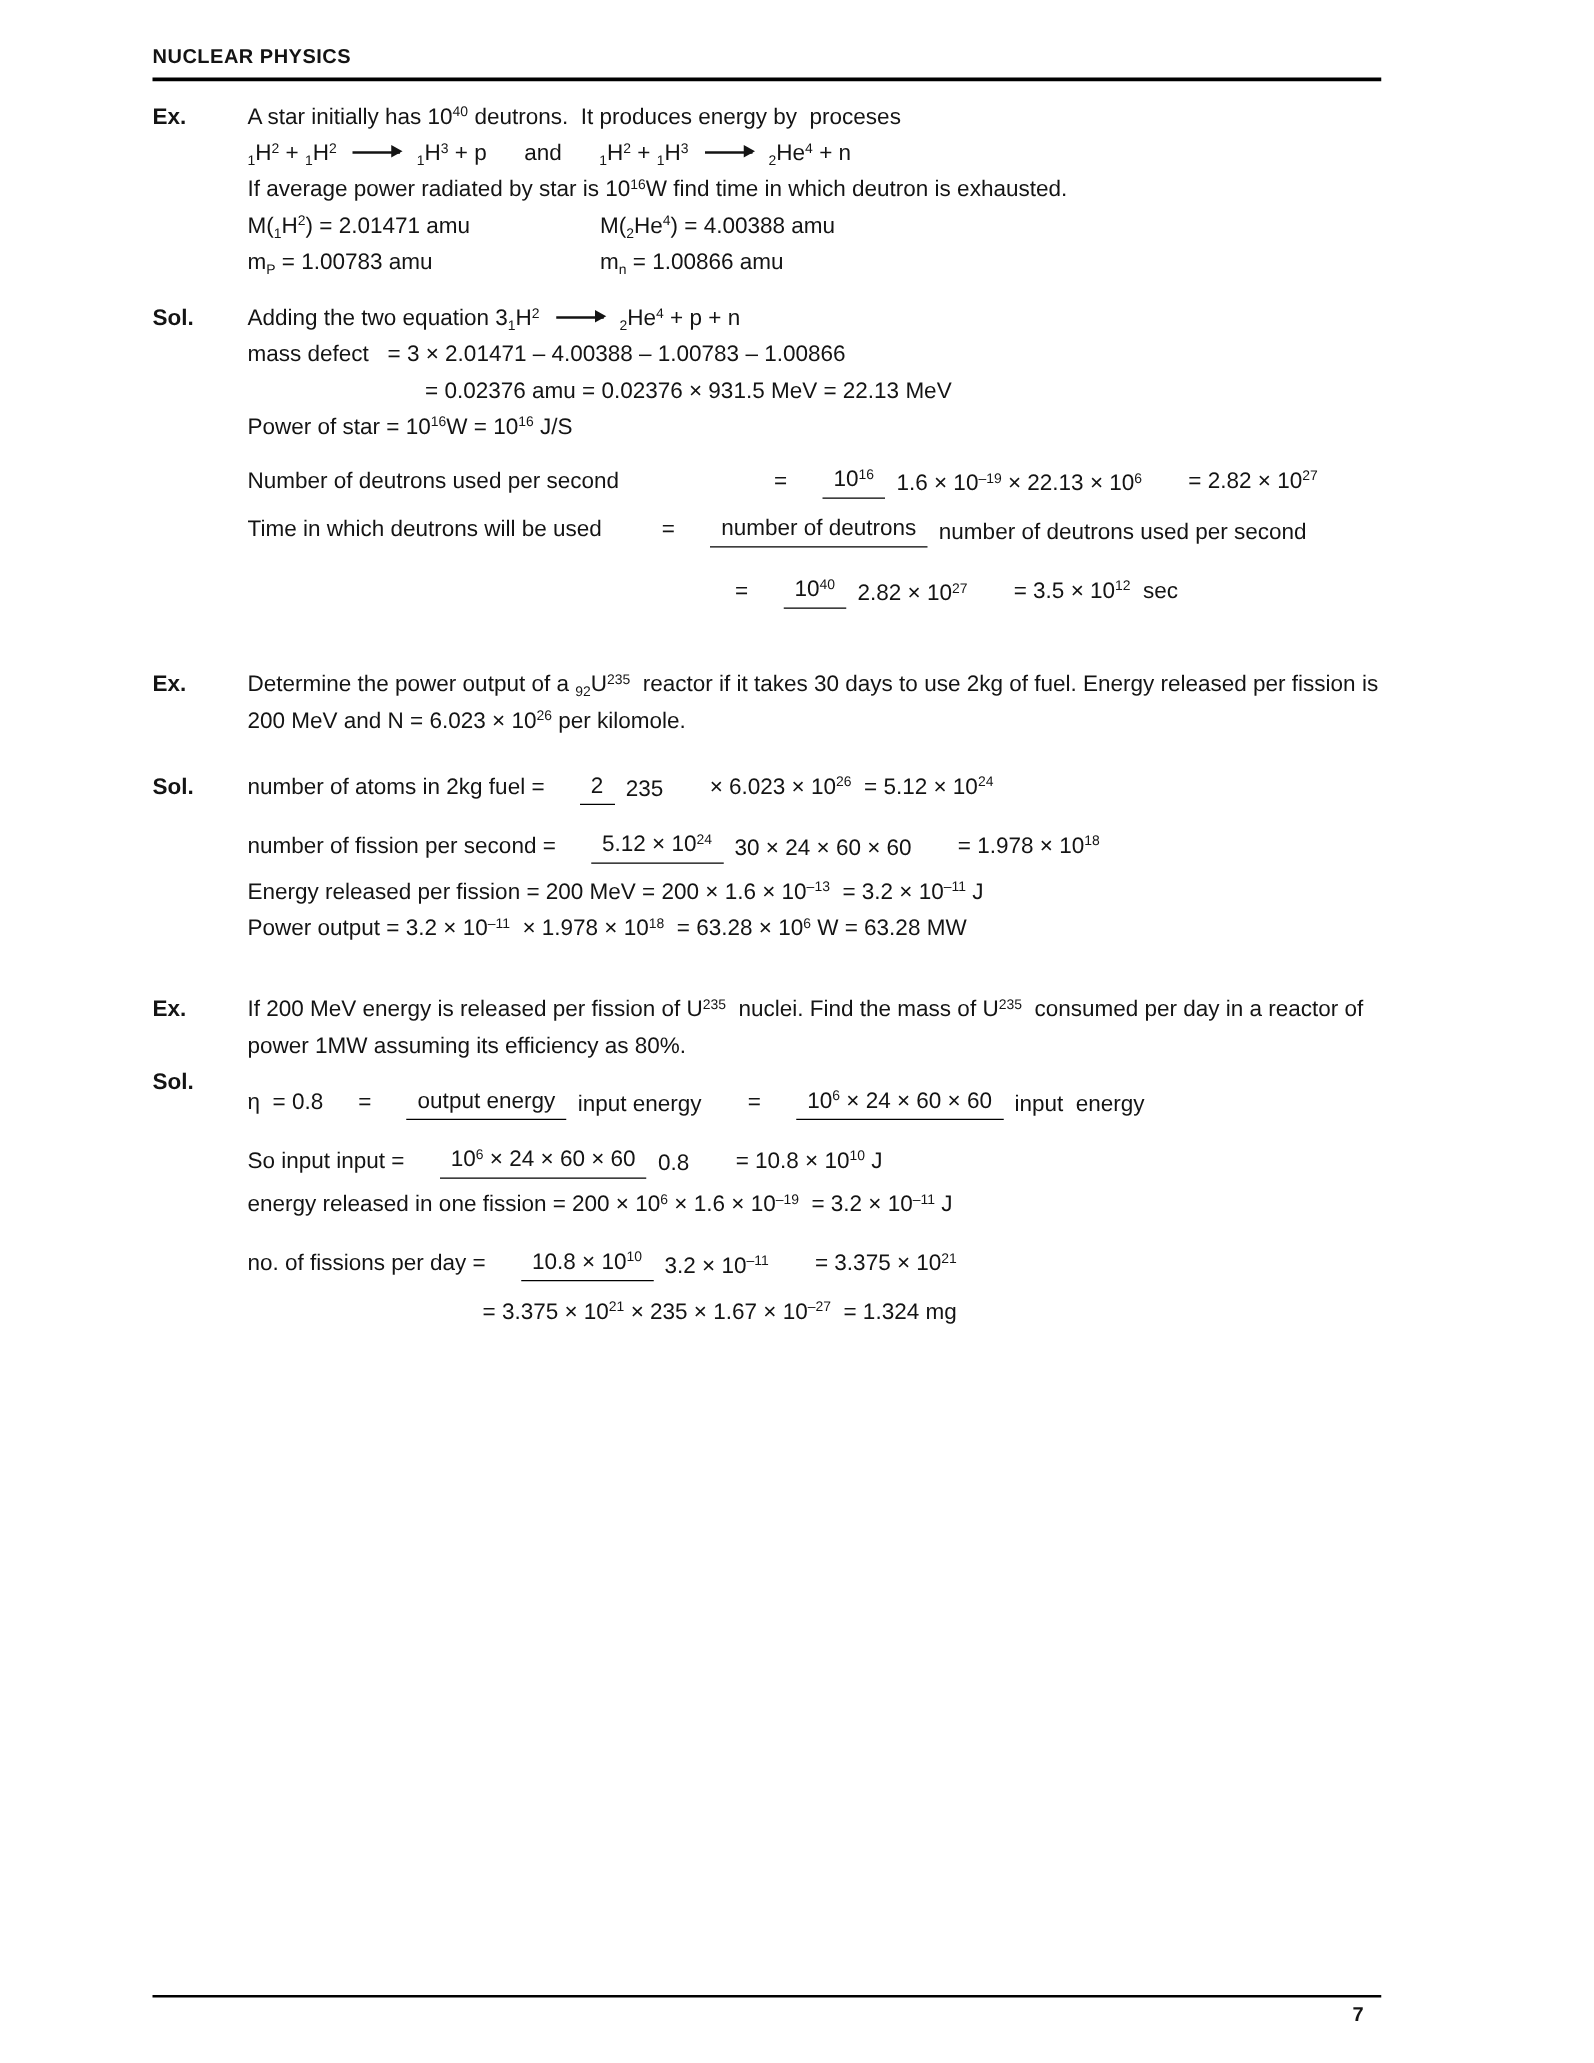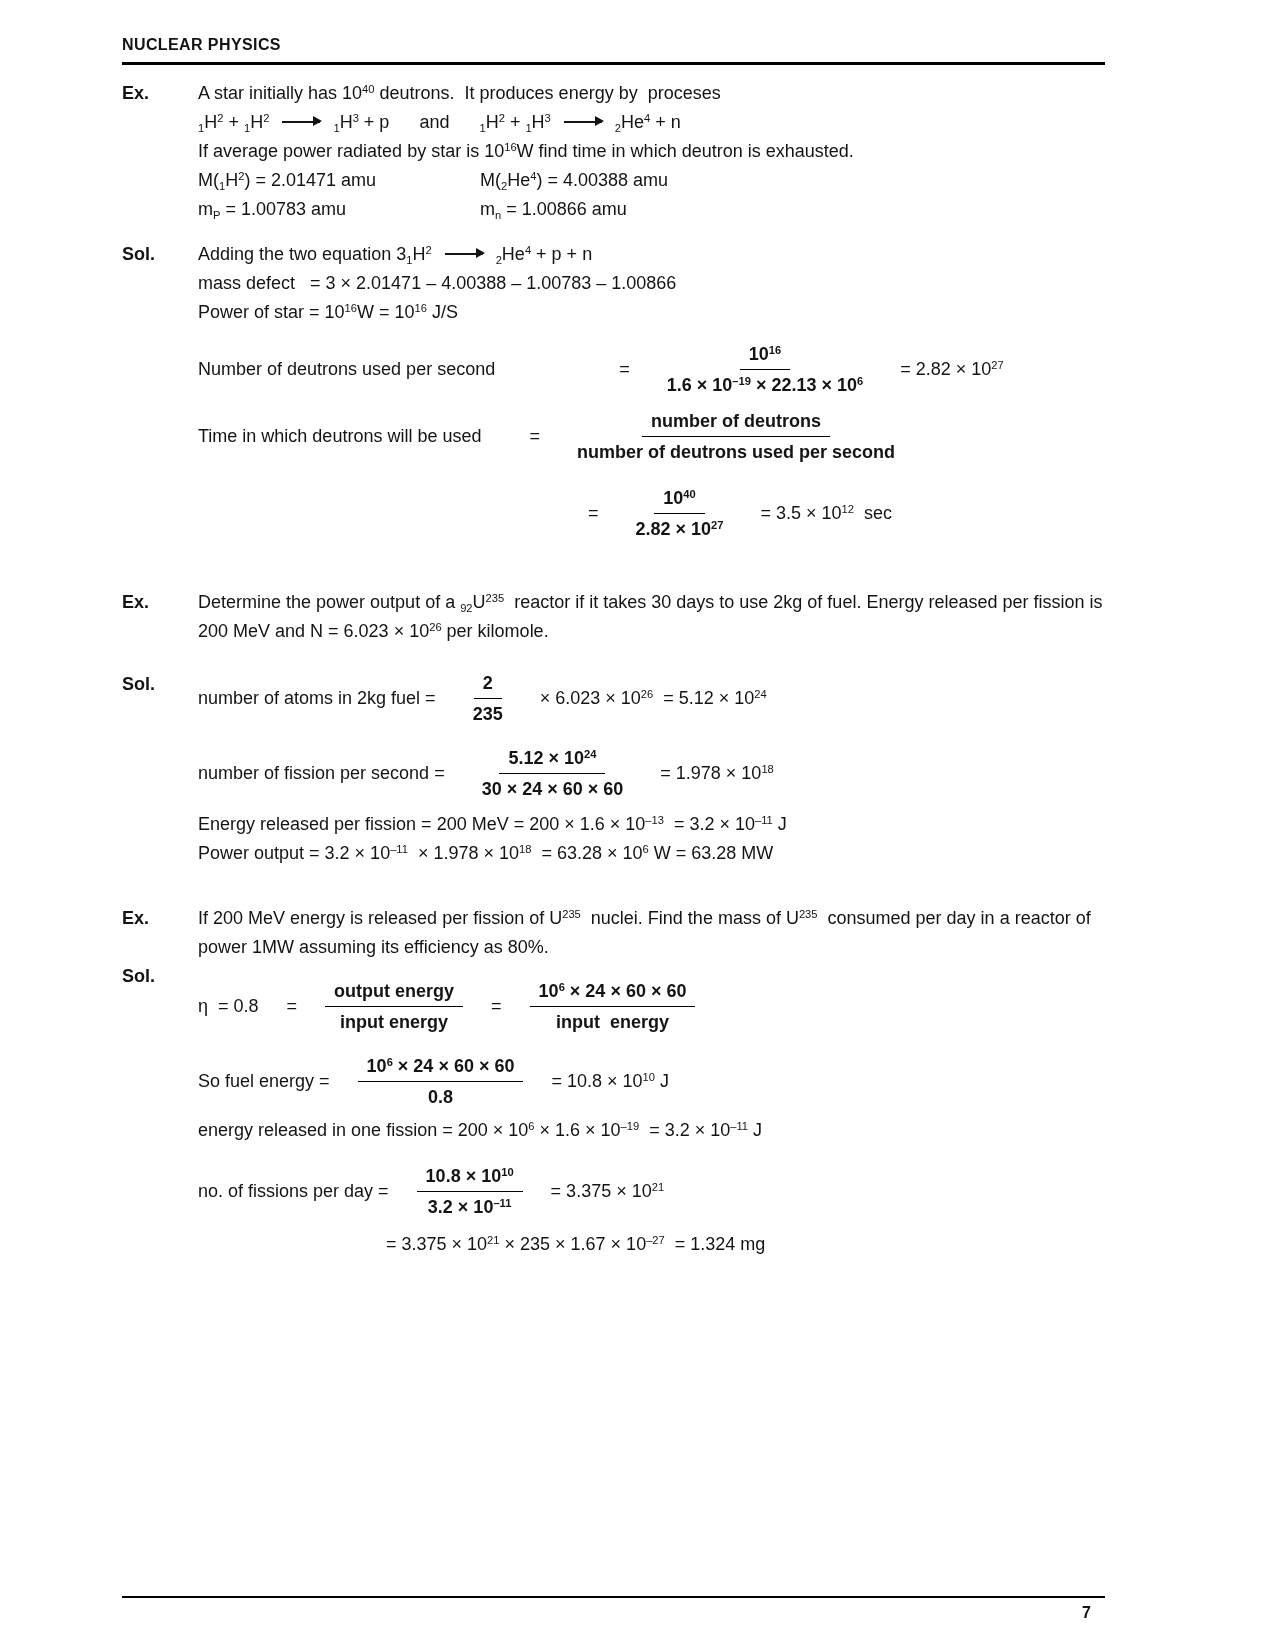--- a/index.html
+++ b/index.html
@@ -27,21 +27,21 @@
   .content { flex: 1; min-width: 0; }
 
   .line { white-space: pre-wrap; }
   sup { font-size: 0.62em; line-height: 0; position: relative; top: -0.52em; vertical-align: baseline; }
   sub { font-size: 0.62em; line-height: 0; position: relative; top: 0.34em; vertical-align: baseline; }
 
   .pair { display: flex; }
   .pair > span:first-child { width: 282px; flex-shrink: 0; }
 
   .eqline { display: flex; align-items: center; white-space: pre-wrap; gap: 28px; }
-  .frac { display: inline-flex; flex-direction: column; align-items: center; text-align: center; line-height: 26px; font-weight: bold; }
+  .frac { display: inline-flex; flex-direction: row; align-items: center; text-align: center; line-height: 26px; }
   .frac .num { padding: 0 9px 2px; border-bottom: 1.6px solid #000; white-space: pre-wrap; }
   .frac .den { padding: 2px 9px 0; white-space: pre-wrap; }
 
   .arrow { display: inline-block; position: relative; width: 38px; height: 1.8px; background: #141414; vertical-align: middle; margin: 0 8px 3px 8px; }
   .arrow::after { content: ""; position: absolute; right: -2px; top: -4.6px; width: 0; height: 0;
                   border-left: 9px solid #141414; border-top: 5.5px solid transparent; border-bottom: 5.5px solid transparent; }
 
   
   .block-ex1  { margin-top: 14px; }
   .block-sol1 { margin-top: 16px; }
@@ -90,20 +90,21 @@
       </div>
     </div>
   </section>
 
   <section class="block-sol1">
     <div class="row">
       <span class="label">Sol.</span>
       <div class="content">
         <div class="line">Adding the two equation 3<sub>1</sub>H<sup>2</sup> <span class="arrow"></span> <sub>2</sub>He<sup>4</sup> + p + n</div>
         <div class="line">mass defect   = 3 × 2.01471 – 4.00388 – 1.00783 – 1.00866</div>
+        <div class="line" style="margin-left:142px">= 0.02376 amu = 0.02376 × 931.5 MeV = 22.13 MeV</div>
         <div class="line">Power of star = 10<sup>16</sup>W = 10<sup>16</sup> J/S</div>
 
         <div class="eqline eq-rate">
           <span class="lead">Number of deutrons used per second</span>
           <span class="push-eq">=</span>
           <span class="frac">
             <span class="num">10<sup>16</sup></span>
             <span class="den">1.6 × 10<sup>–19</sup> × 22.13 × 10<sup>6</sup></span>
           </span>
           <span class="tail">= 2.82 × 10<sup>27</sup></span>
@@ -187,21 +188,21 @@
             <span class="den">input energy</span>
           </span>
           <span>=</span>
           <span class="frac">
             <span class="num">10<sup>6</sup> × 24 × 60 × 60</span>
             <span class="den">input  energy</span>
           </span>
         </div>
 
         <div class="eqline eq-input">
-          <span class="lead">So fuel energy =</span>
+          <span class="lead">So input input =</span>
           <span class="frac">
             <span class="num">10<sup>6</sup> × 24 × 60 × 60</span>
             <span class="den">0.8</span>
           </span>
           <span class="tail">= 10.8 × 10<sup>10</sup> J</span>
         </div>
 
         <div class="line">energy released in one fission = 200 × 10<sup>6</sup> × 1.6 × 10<sup>–19</sup>  = 3.2 × 10<sup>–11</sup> J</div>
 
         <div class="eqline eq-fissions">

